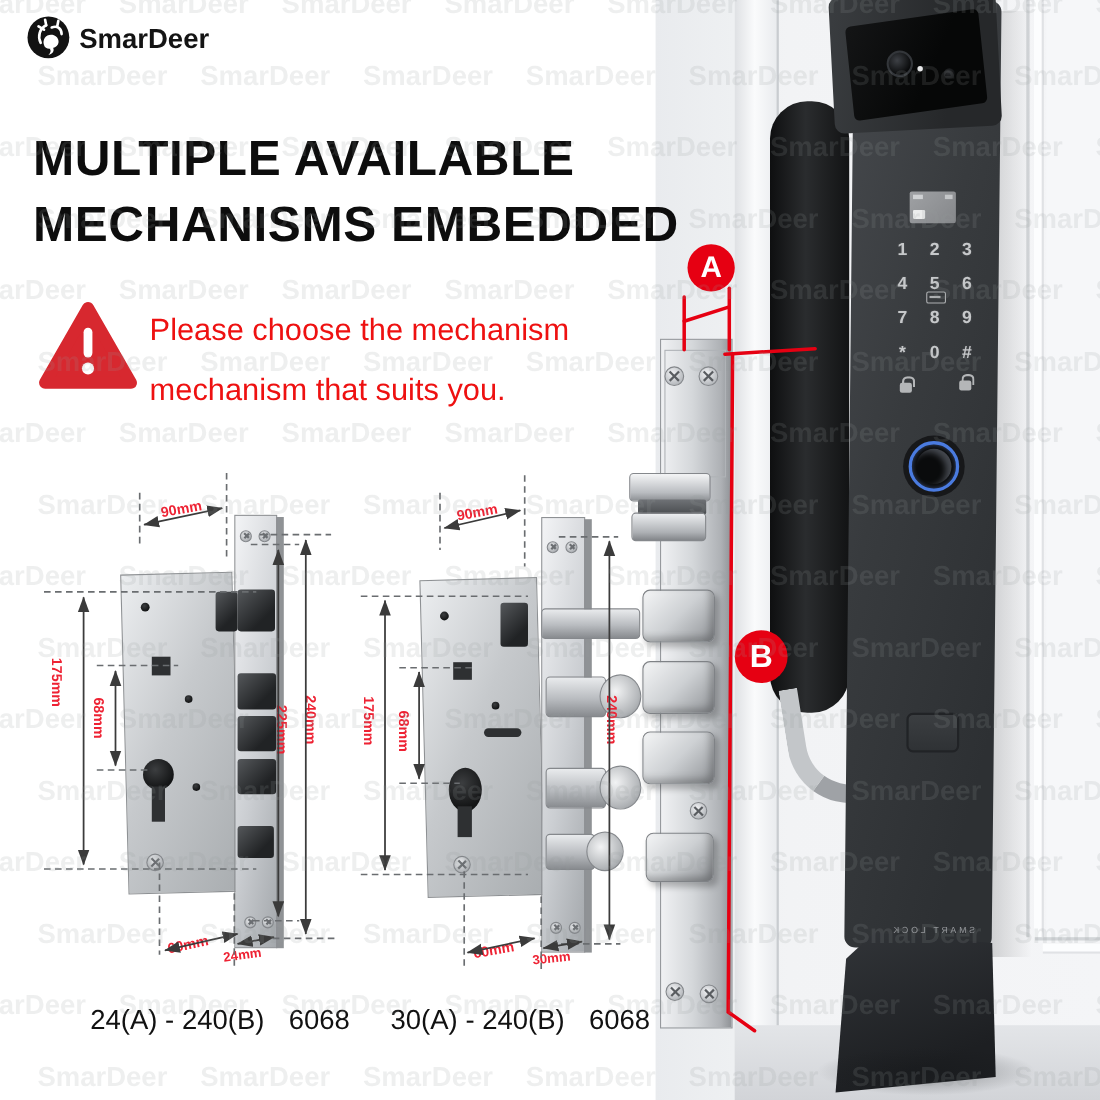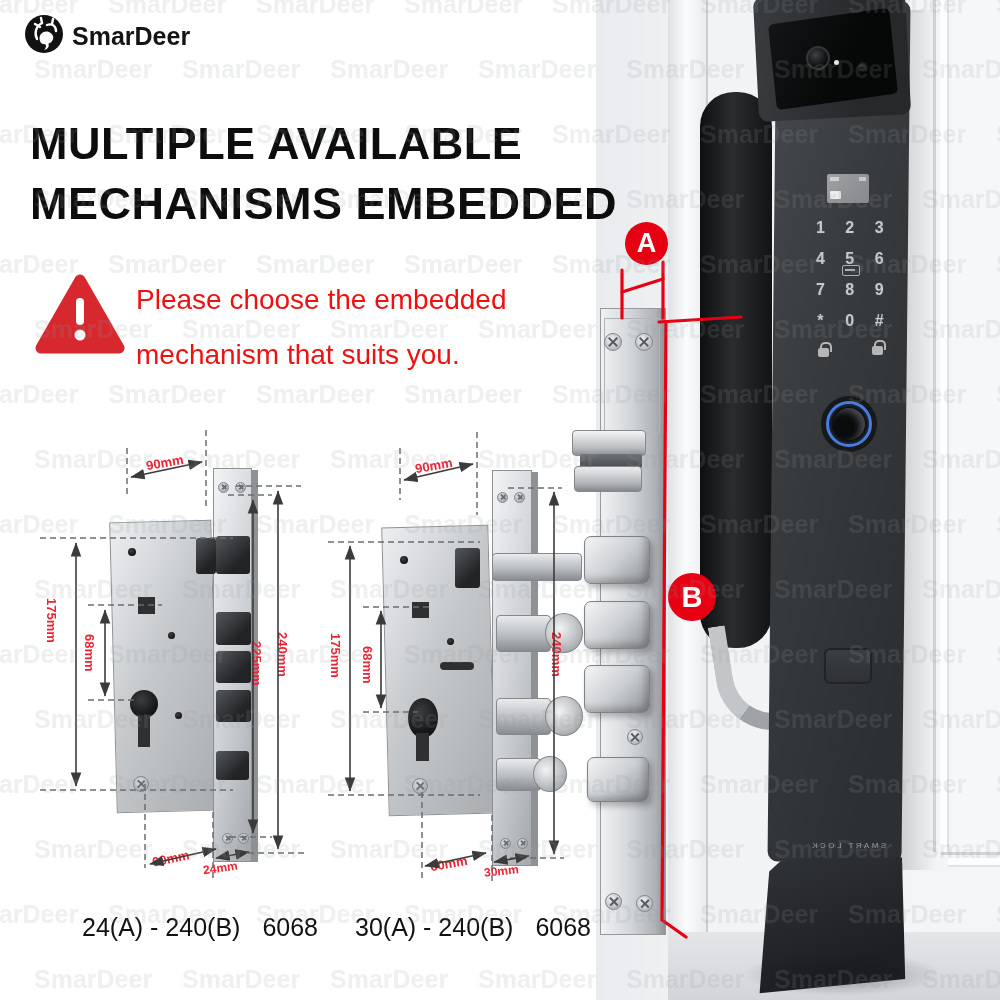--- a/index.html
+++ b/index.html
@@ -237,21 +237,21 @@
 </svg>
 <div class="abs brand-name">SmarDeer</div>
 <div class="abs headline" style="top:118px;">MULTIPLE AVAILABLE</div>
 <div class="abs headline" style="top:178px;">MECHANISMS EMBEDDED</div>
 
 <svg class="abs warn-wrap" width="92" height="88" viewBox="0 0 92 88">
   <path d="M46 8 L85 76 L7 76 Z" fill="#d7282f" stroke="#d7282f" stroke-width="11" stroke-linejoin="round"></path>
   <rect x="42" y="26" width="8" height="27" rx="4" fill="#ffffff"></rect>
   <circle cx="46" cy="63" r="5.5" fill="#ffffff"></circle>
 </svg>
-<div class="abs warn-text" style="top:284px;">Please choose the embedded</div>
+<div class="abs warn-text" style="top:284px;">Please choose the mechanism</div>
 <div class="abs warn-text" style="top:321px;margin-top:18px;">mechanism that suits you.</div>
 
 <div class="abs marker" style="left:625px;top:222px;width:43px;height:43px;font-size:27px;">A</div>
 <div class="abs marker" style="left:668px;top:573px;width:48px;height:48px;font-size:29px;">B</div>
 
 <svg id="svg-overlay" width="1000" height="1000">
   <defs>
     <marker id="mA" markerWidth="10" markerHeight="9" refX="8.5" refY="3.5" orient="auto-start-reverse">
       <path d="M0,0.2 L9,3.5 L0,6.8 Z" fill="#3b3b3b"></path>
     </marker>

